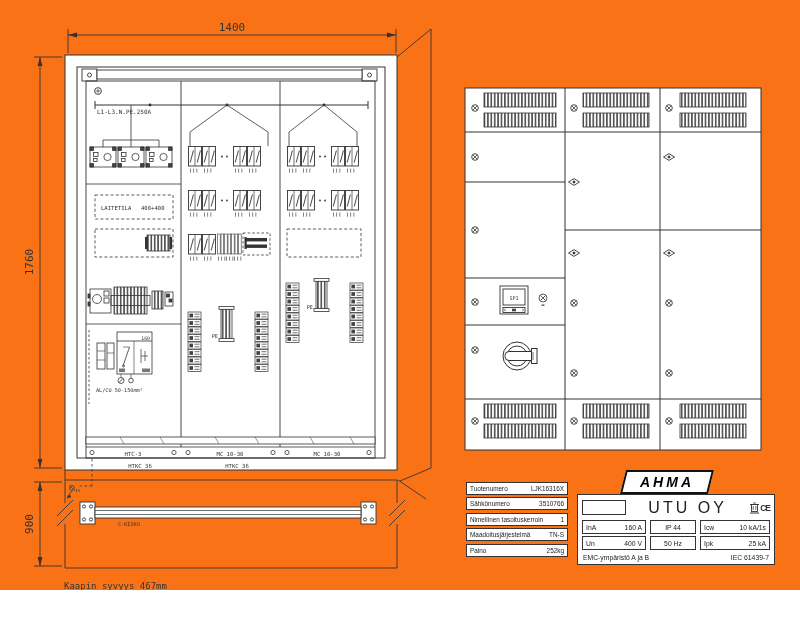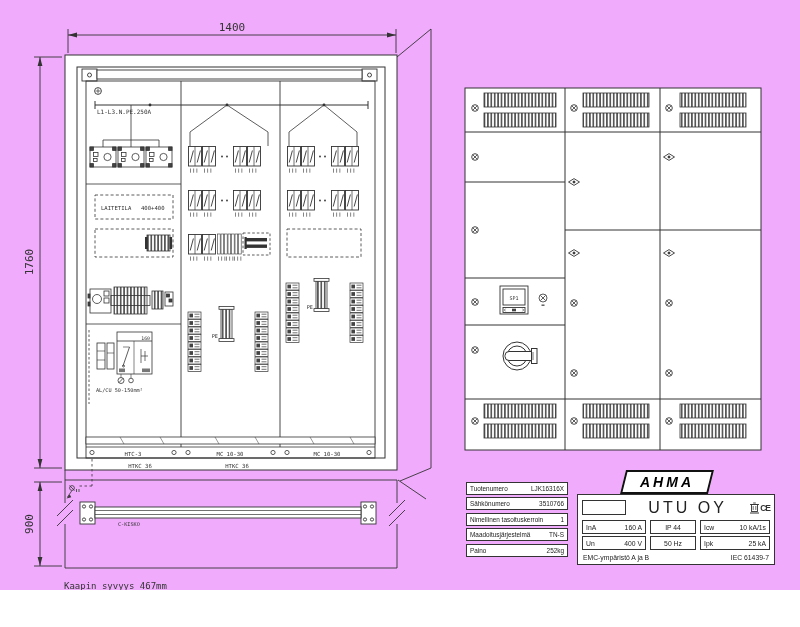--- a/index.html
+++ b/index.html
@@ -1,16 +1,16 @@
 <!DOCTYPE html>
 <html><head>
 <meta charset="utf-8">
 <style>
   html,body{margin:0;padding:0;background:#fff;}
-  #app{position:relative;width:800px;height:590px;background:#f0abfc;overflow:hidden;
+  #app{position:relative;width:800px;height:590px;background:#f97316;overflow:hidden;
        font-family:"Liberation Sans",sans-serif;color:#222;}
   svg{position:absolute;left:0;top:0;}
   svg text{font-family:"DejaVu Sans Mono",monospace;fill:#333;}
   .abs{position:absolute;}
 
   
   .spec-table{left:466px;top:482px;width:102px;}
   .spec-row{border:1px solid #333;display:flex;justify-content:space-between;
             align-items:center;font-size:6.4px;line-height:9px;height:11px;
             padding:0 3px;margin-bottom:2.4px;background:#fff;color:#222;}

